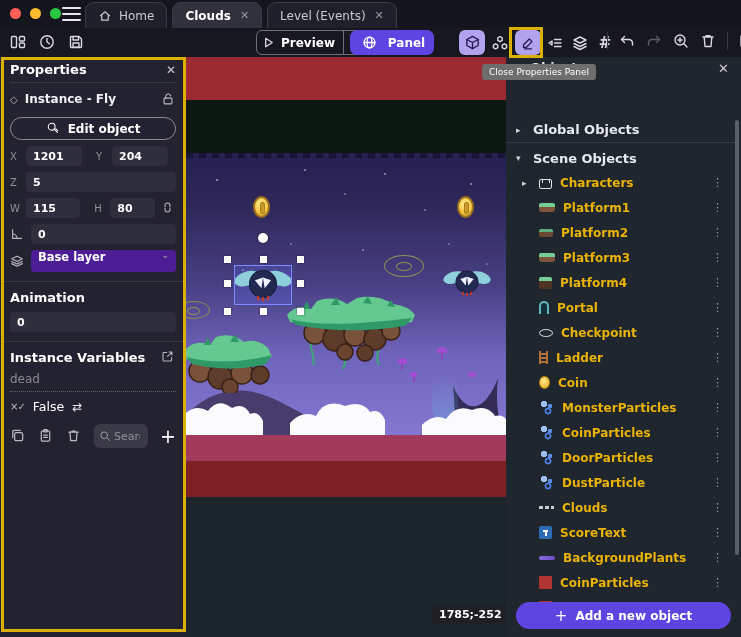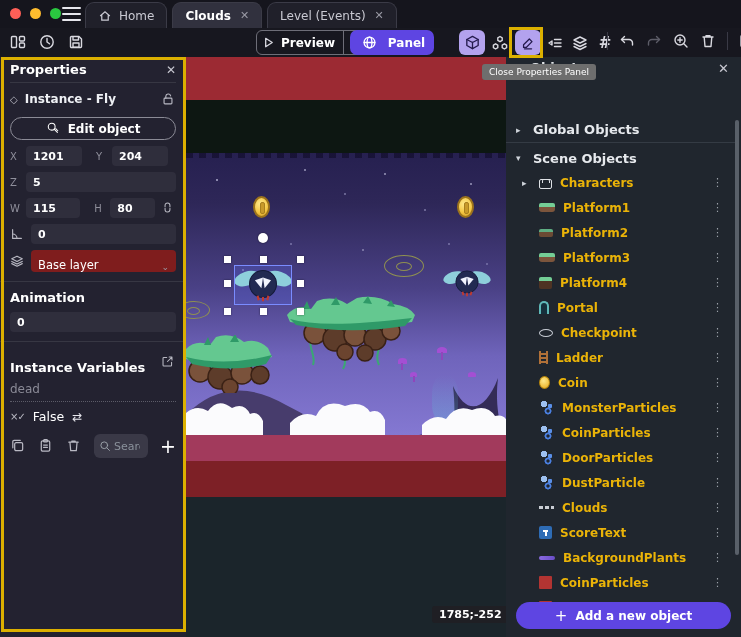--- a/index.html
+++ b/index.html
@@ -46,21 +46,21 @@
   .p-row{display:flex;align-items:center;gap:6px;margin-top:6px}
   .p-lab{font-size:10px;color:#8f8f9b;width:10px;flex:0 0 auto}
   .pin{height:20px;background:#2f2e3c;border:none;border-radius:4px;color:#fff;font-size:11px;font-weight:bold;padding:0 7px;font-family:"DejaVu Sans",sans-serif;min-width:0}
   .w56{width:56px}.w44{width:46px}.fx1{flex:1}
   .inst-row{height:22px;display:flex;align-items:center;gap:7px;margin-top:5px}
   .diamond{color:#b9b9c3;font-size:10px}
   .inst-name{font-size:12px;font-weight:bold;color:#eef0f4}
   .pic{width:15px;height:15px;color:#b9b9c3;flex:0 0 auto}
   .pic svg{stroke:currentColor;fill:none;stroke-width:1.3;stroke-linecap:round;stroke-linejoin:round}
   .btn-editobj{margin-top:7px;height:23px;border:1px solid #8b8b96;border-radius:12px;background:transparent;display:flex;align-items:center;justify-content:center;gap:7px;color:#fff;font-size:12px;font-weight:bold;cursor:pointer}
-  .layer-sel{height:22px;background:#7f1d1d;border-radius:4px;flex:1;display:flex;align-items:flex-end;padding:0 7px;font-size:11.5px;font-weight:normal;color:#fff;cursor:pointer}
+  .layer-sel{height:22px;background:#4c1d95;border-radius:4px;flex:1;display:flex;align-items:flex-start;padding:0 7px;font-size:11.5px;font-weight:bold;color:#fff;cursor:pointer}
   .layer-sel .dd{margin-left:auto;font-size:9px;color:#9a9aa5}
   .divider{height:1px;background:#373743;margin:9px -10px 0}
   .sec-title{font-size:13px;font-weight:bold;color:#fff;margin-top:8px}
   .sec-row{display:flex;align-items:center;margin-top:8px}
   .dead{font-size:12px;color:#8a8a96;border-bottom:1px dotted #5c5c68;padding:3px 0 5px;margin-top:4px}
   .bool-row{display:flex;align-items:center;gap:8px;margin-top:7px}
   .xv{font-size:10px;color:#b9b9c3;letter-spacing:-1px}
   .bool-val{font-size:12.5px;color:#fff}
   .swap{font-size:12px;color:#e6e6ec}
   .var-tools{display:flex;align-items:center;gap:12px;margin-top:10px}
@@ -361,21 +361,21 @@
   </div>
 
   <div class="divider"></div>
   <div class="sec-title">Animation</div>
   <div class="p-row" style="margin-top:7px">
     <input class="pin fx1" readonly="" value="0" style="">
   </div>
 
   <div class="divider"></div>
   <div class="sec-row">
-    <span class="sec-title" style="margin-top:10px">Instance Variables</span>
+    <span class="sec-title" style="margin-top:0">Instance Variables</span>
     <span class="sp"></span>
     <span class="pic">
         <svg width="13" height="13" viewBox="0 0 16 16">
           <path d="M13,9 V12.5 a1,1 0 0 1 -1,1 H3.5 a1,1 0 0 1 -1,-1 V4 a1,1 0 0 1 1,-1 H7"></path>
           <path d="M10,2.5 H13.5 V6 M13.5,2.5 L8,8"></path>
         </svg>
       </span>
   </div>
 
   <div class="dead">dead</div>

